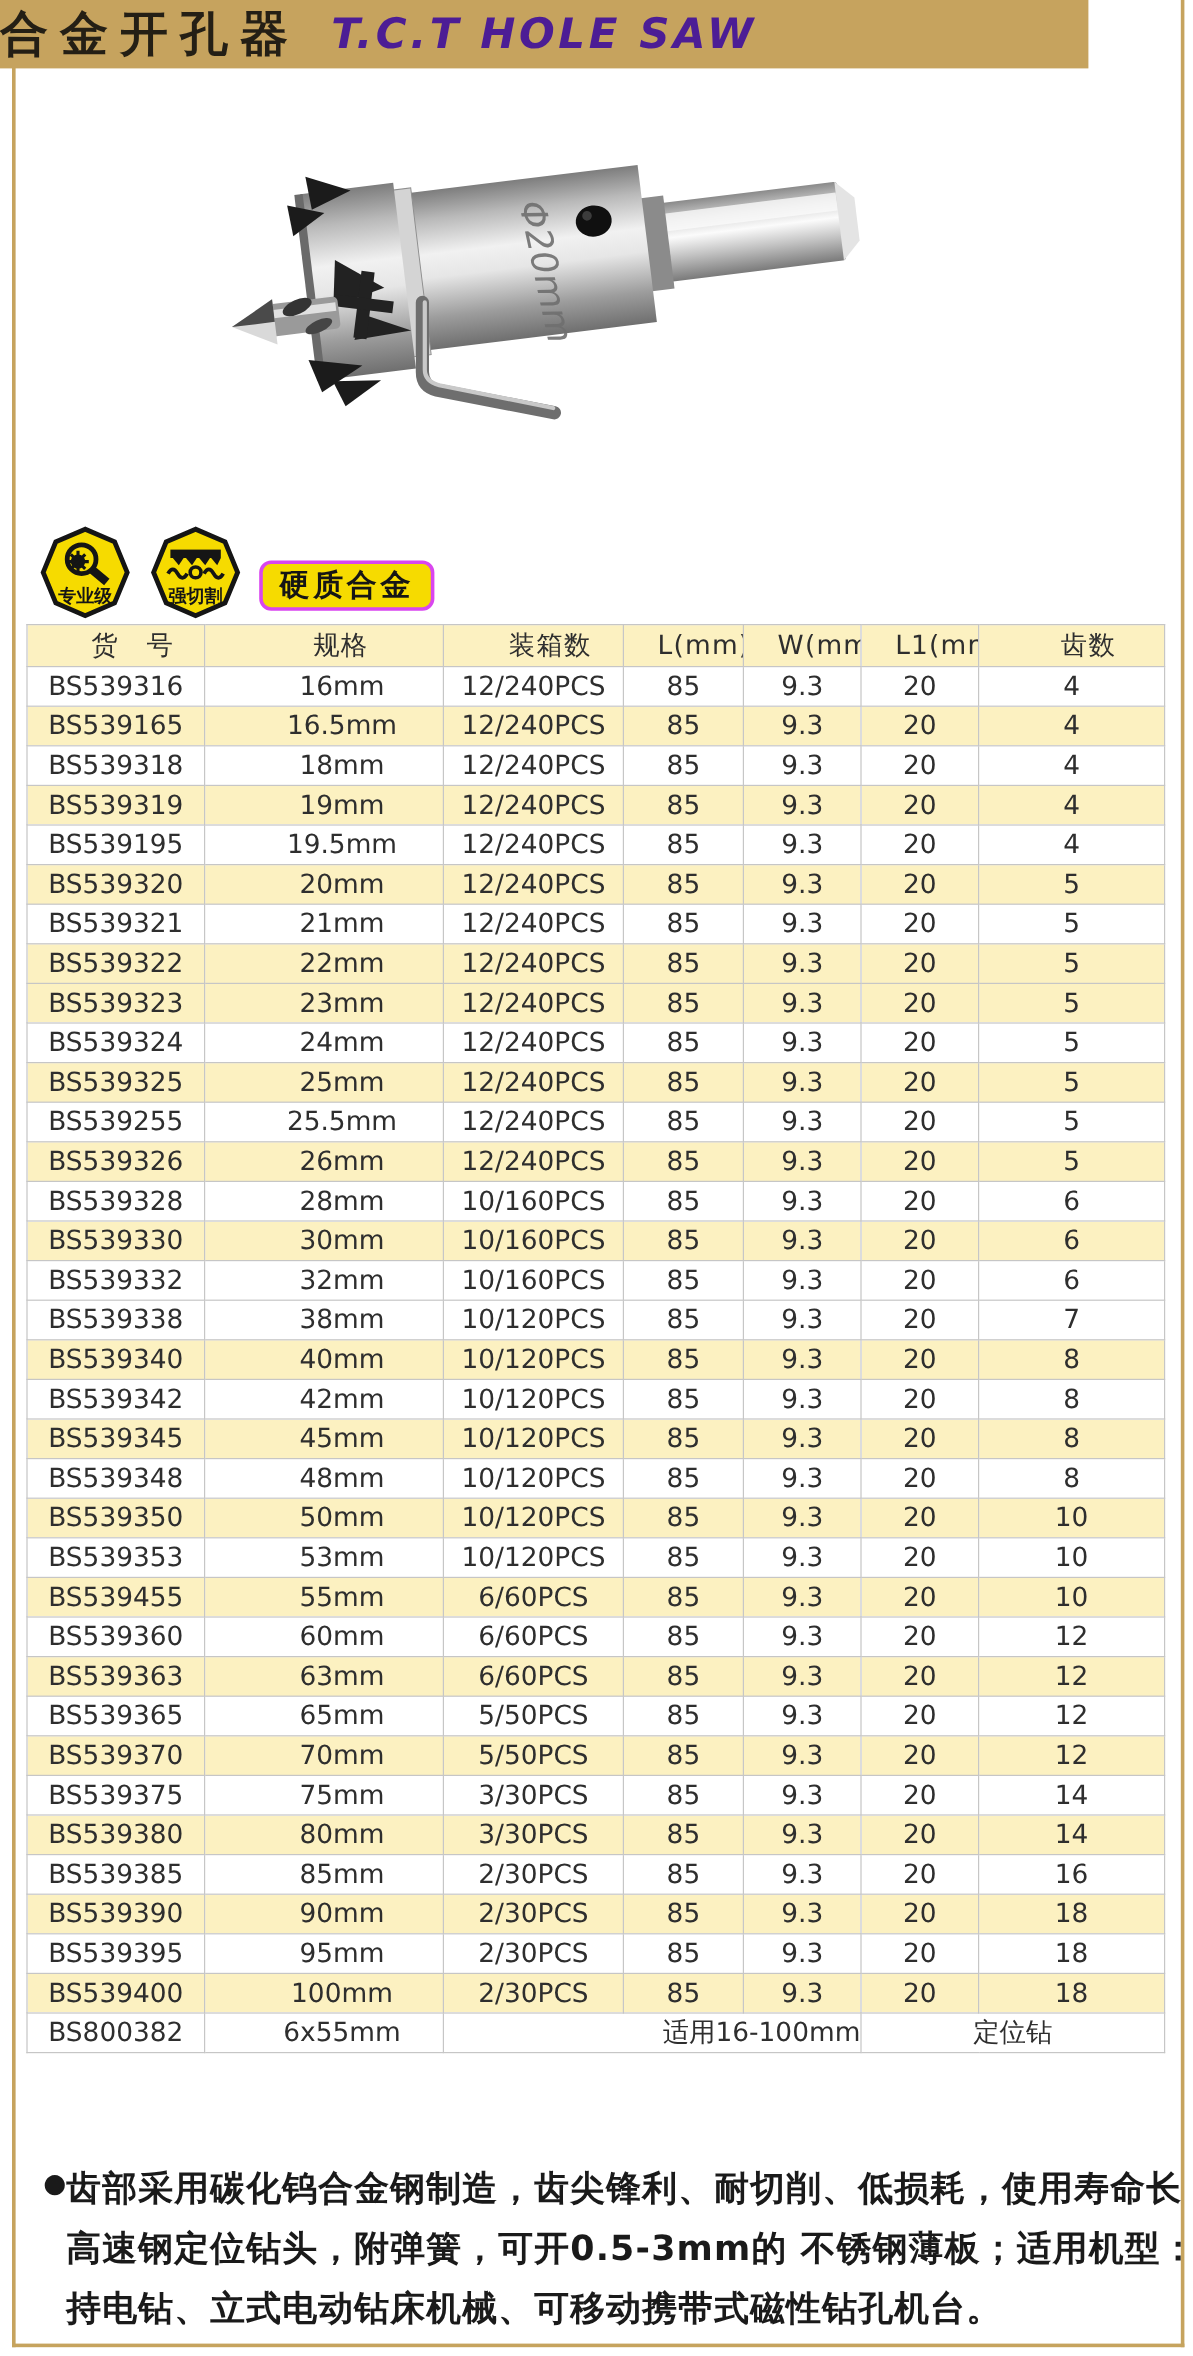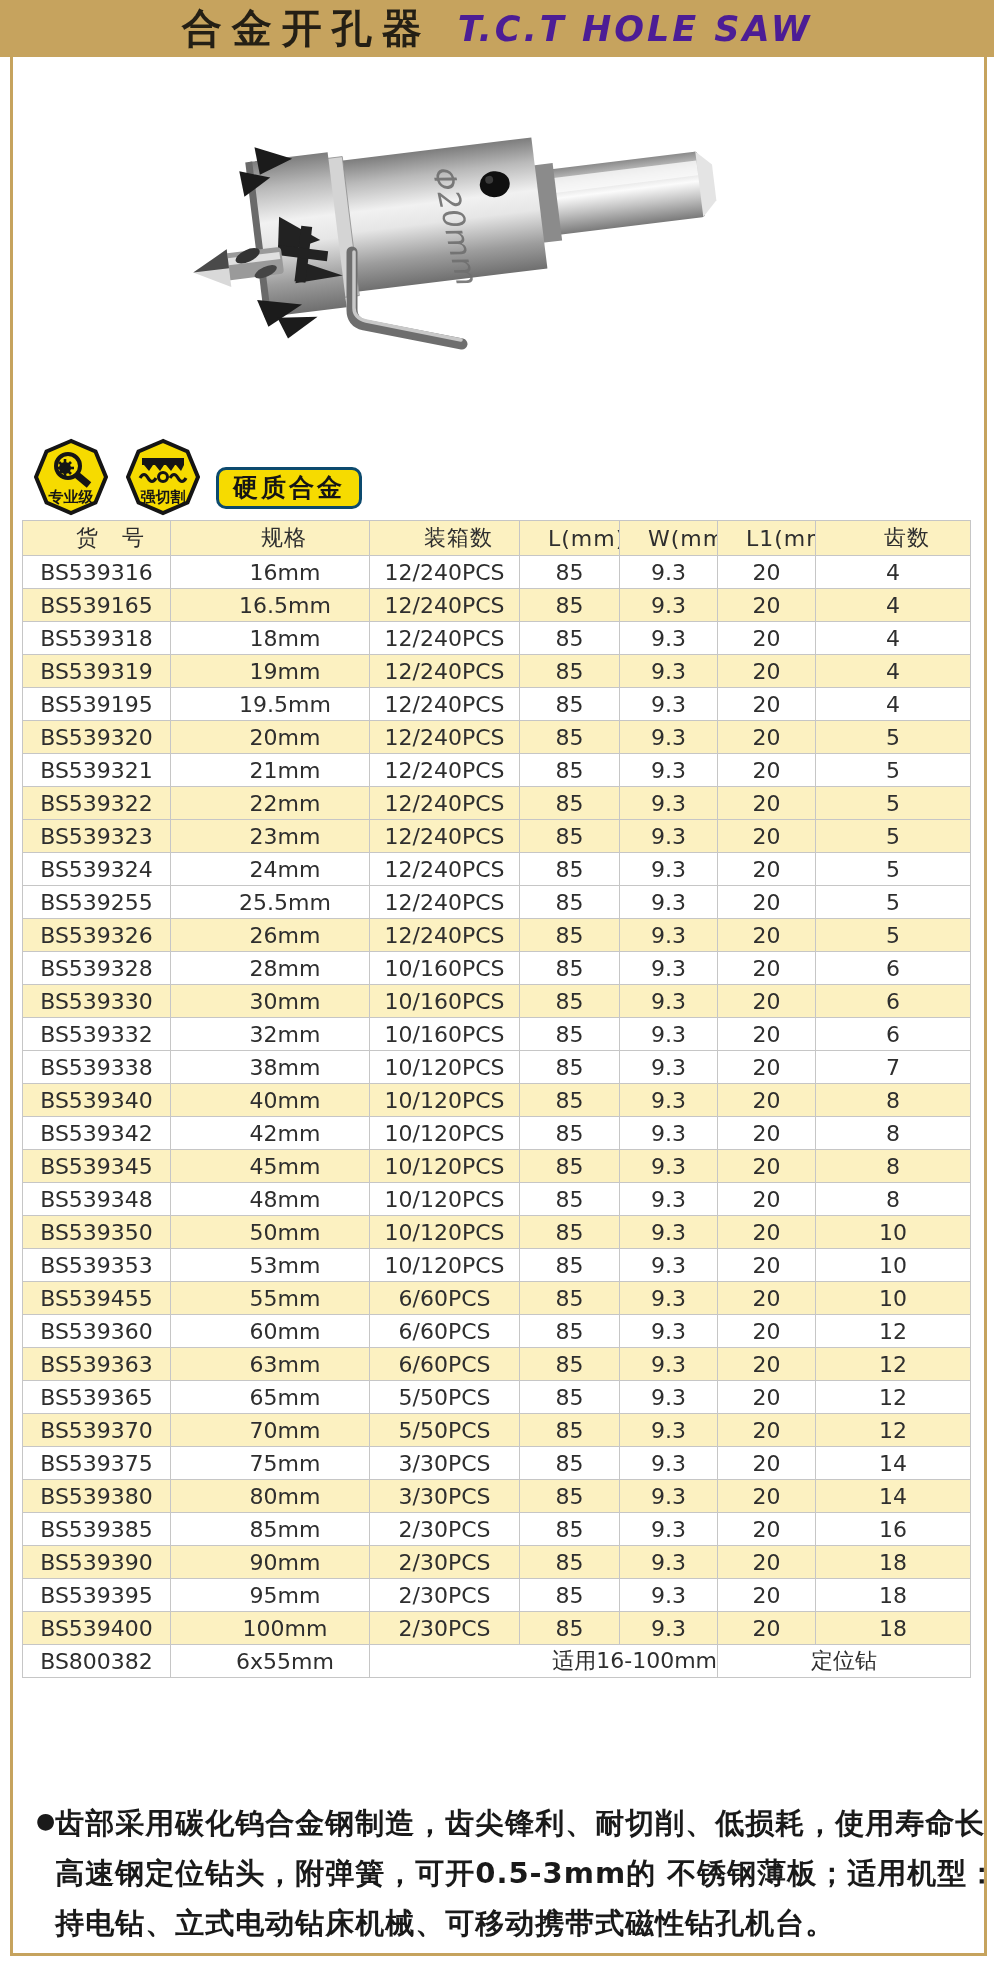--- a/index.html
+++ b/index.html
@@ -1,30 +1,30 @@
 <!DOCTYPE html>
 <html><head>
 <meta charset="utf-8">
 <style>
   html,body{margin:0;padding:0;background:#ffffff;}
   body{width:994px;height:1963px;position:relative;font-family:"DejaVu Sans",sans-serif;overflow:hidden;}
   .page{position:absolute;inset:0;background:#ffffff;}
   .frame{position:absolute;top:0;left:10px;right:7px;bottom:7px;
          border-left:3px solid #C6A35E;border-right:3px solsolid;border-right:3px solid #C6A35E;border-bottom:3px solid #C6A35E;}
   
-  .header{position:absolute;top:0;left:0;width:994px;height:57px;background:#C6A35E;
-          display:flex;align-items:center;justify-content:center;gap:26px;}
+  .header{position:absolute;top:0;left:0;width:907px;height:57px;background:#C6A35E;
+          display:flex;align-items:center;gap:26px;}
   .title-cn{font-size:40px;font-weight:bold;color:#241F15;letter-spacing:10px;}
   .title-en{font-size:35px;font-weight:bold;font-style:italic;color:#4c1d95;letter-spacing:3px;}
   
   .photo{position:absolute;top:0;left:0;width:994px;height:470px;pointer-events:none;}
   
   .badges{position:absolute;top:438px;left:32px;display:flex;align-items:center;gap:14px;}
   .badge-oct{width:78px;height:78px;}
-  .badge-pill{height:36px;background:#F6DB00;border:3px solid #0c4a6e;border-radius:10px;
+  .badge-pill{height:36px;background:#F6DB00;border:3px solid #d946ef;border-radius:10px;
               display:flex;align-items:center;justify-content:center;padding:0 14px;margin-bottom:4px;margin-top:25px;}
   .badge-pill span{font-size:25px;font-weight:bold;color:#151515;letter-spacing:3px;}
   
   table.spec{position:absolute;top:520px;left:22px;width:948px;border-collapse:collapse;table-layout:fixed;}
   table.spec th,table.spec td{border:1px solid #c6c6c6;text-align:center;color:#2e2e2e;
       font-size:22px;padding:0;overflow:hidden;white-space:nowrap;}
   table.spec th{height:34px;background:#FCF1C1;font-weight:normal;letter-spacing:1px;padding-left:28px;}
   table.spec td{height:32px;background:#ffffff;}
   table.spec tr.alt td{background:#FCF1C1;}
   table.spec td.spec{text-align:center;padding-left:30px;}
@@ -242,20 +242,29 @@
         </tr>
         <tr>
           <td>BS539324</td>
           <td class="spec">24mm</td>
           <td>12/240PCS</td>
           <td>85</td>
           <td>9.3</td>
           <td>20</td>
           <td>5</td>
         </tr>
+        <tr class="alt">
+          <td>BS539325</td>
+          <td class="spec">25mm</td>
+          <td>12/240PCS</td>
+          <td>85</td>
+          <td>9.3</td>
+          <td>20</td>
+          <td>5</td>
+        </tr>
         <tr>
           <td>BS539255</td>
           <td class="spec">25.5mm</td>
           <td>12/240PCS</td>
           <td>85</td>
           <td>9.3</td>
           <td>20</td>
           <td>5</td>
         </tr>
         <tr class="alt">

